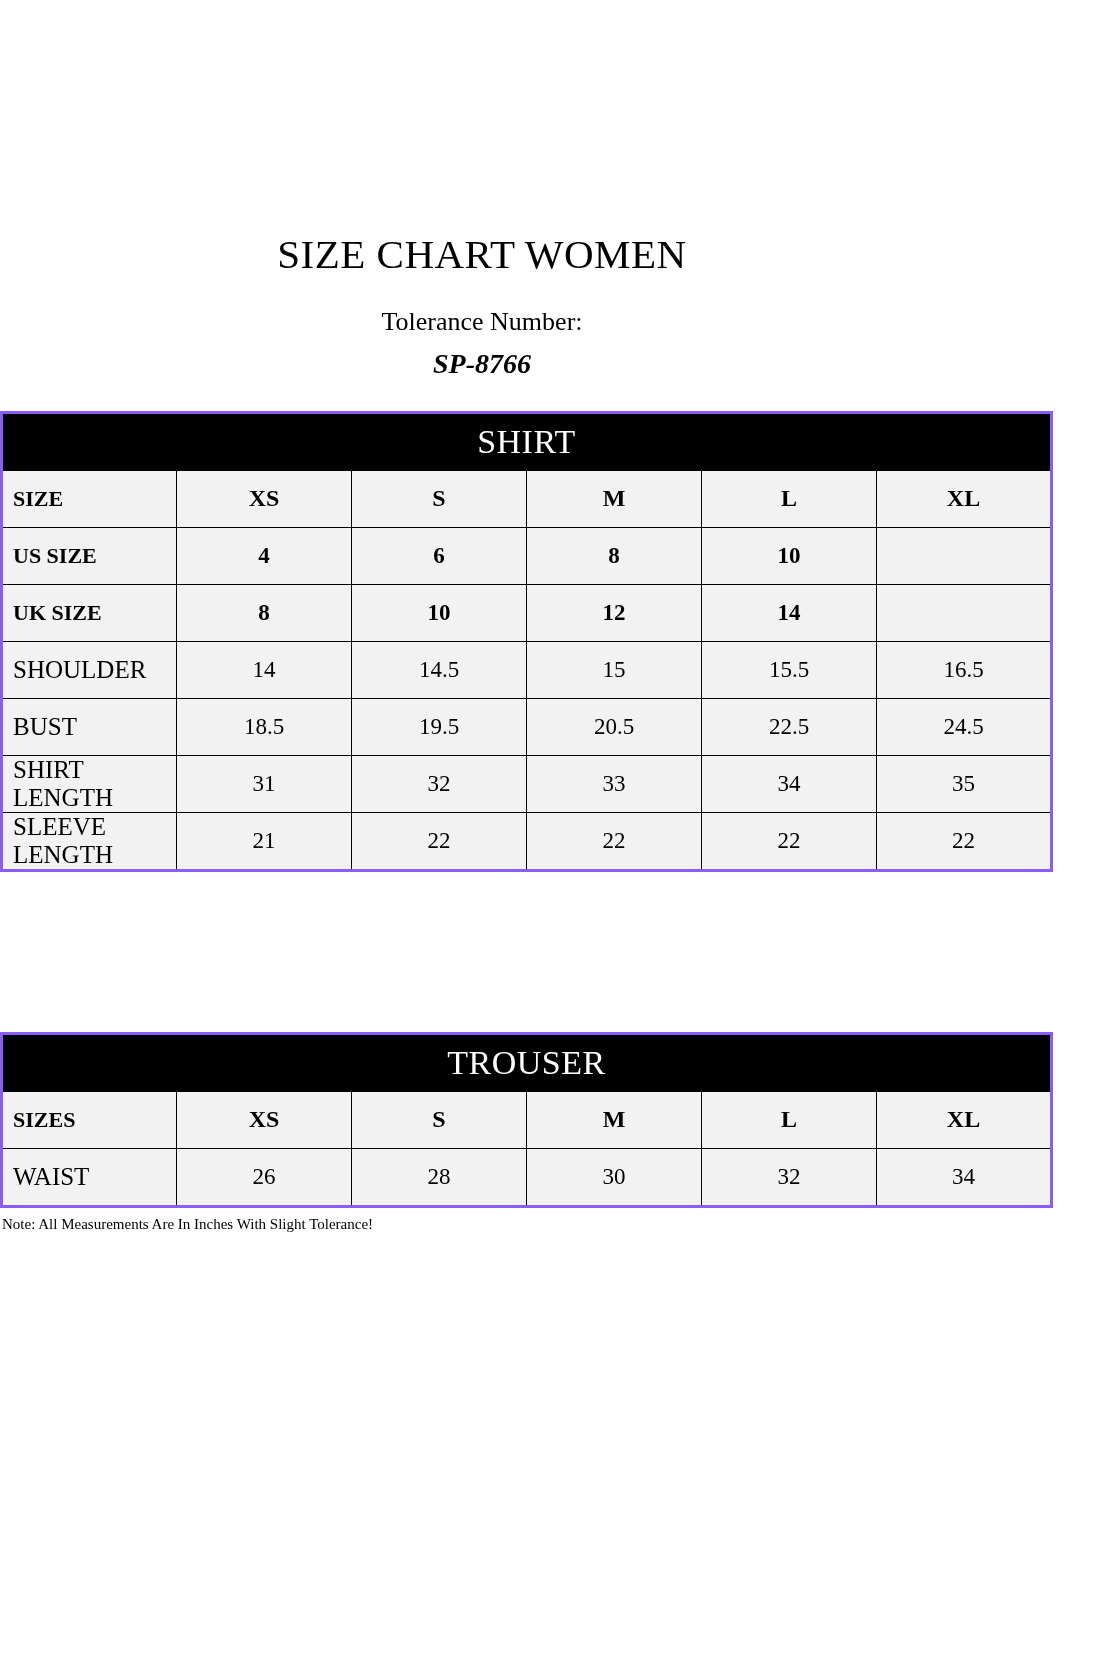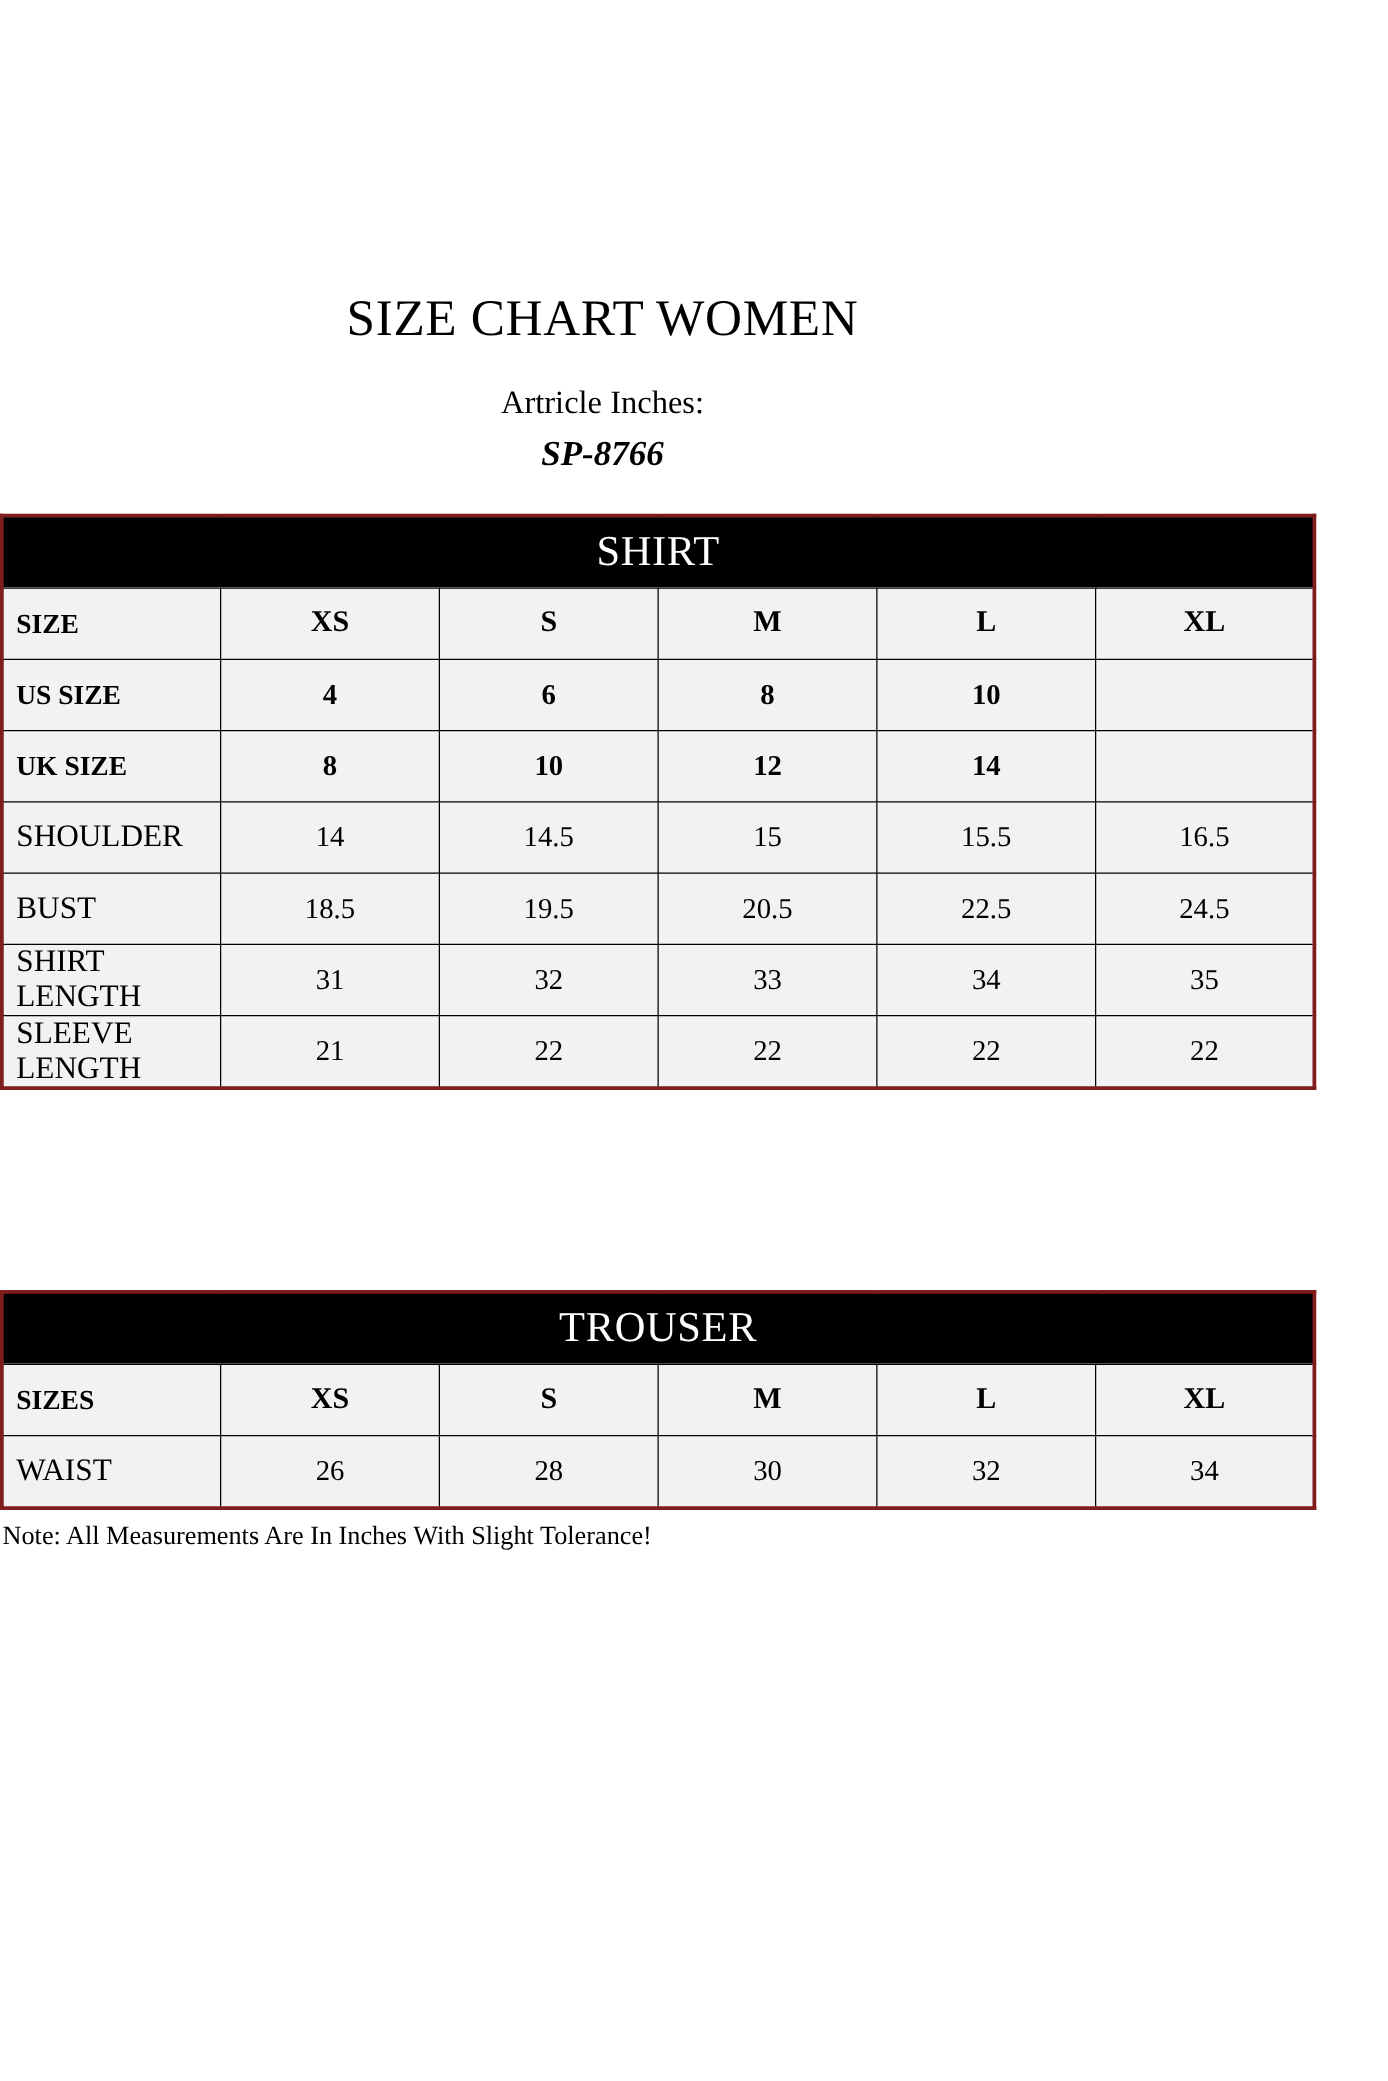--- a/index.html
+++ b/index.html
@@ -53,21 +53,21 @@
   .table-block {
     margin: 0 auto;
     width: 1053px;
     box-sizing: border-box;
   }
 
   table.sizechart {
     border-collapse: collapse;
     width: 1053px;
     table-layout: fixed;
-    border: 3px solid #7f1d1d;
+    border: 3px solid #8b5cf6;
   }
   table.sizechart td, table.sizechart th {
     border: 1.5px solid #000;
     padding: 0;
     height: 56px;
     vertical-align: middle;
     background: #f2f2f2;
   }
 
   .banner {
@@ -106,35 +106,35 @@
   .shirt-spacer {
     height: 160px;
   }
   .top-spacer {
     height: 28px;
   }
 
   .note {
     width: 1053px;
     margin: 8px auto 0 auto;
-    font-size: 21px;
+    font-size: 15px;
     text-align: left;
     padding-left: 2px;
     box-sizing: border-box;
   }
 </style>
 </head>
 <body>
 
 <div class="page">
 
   <h1 class="title">SIZE CHART WOMEN</h1>
 
   <div class="subtitle-wrap">
-    <div class="subtitle-line1">Artricle Inches:</div>
+    <div class="subtitle-line1">Tolerance Number:</div>
     <div class="subtitle-line2">SP-8766</div>
   </div>
 
   <div class="top-spacer"></div>
 
   <div class="table-block">
     <table class="sizechart">
       <tbody>
         <tr>
           <td class="banner" colspan="6">SHIRT</td>

